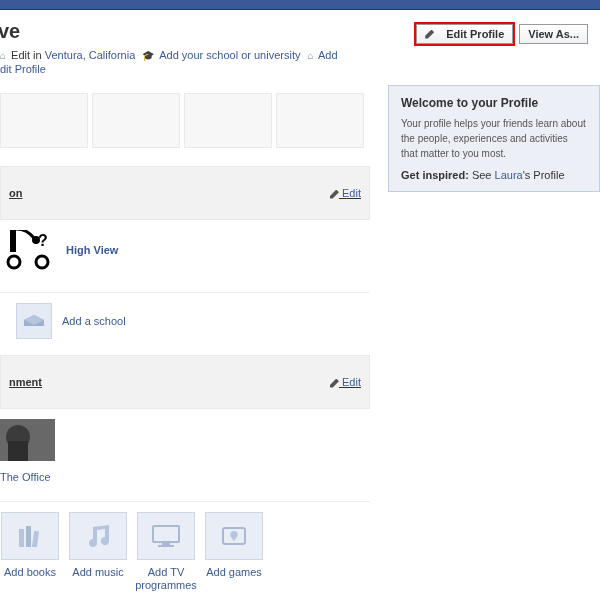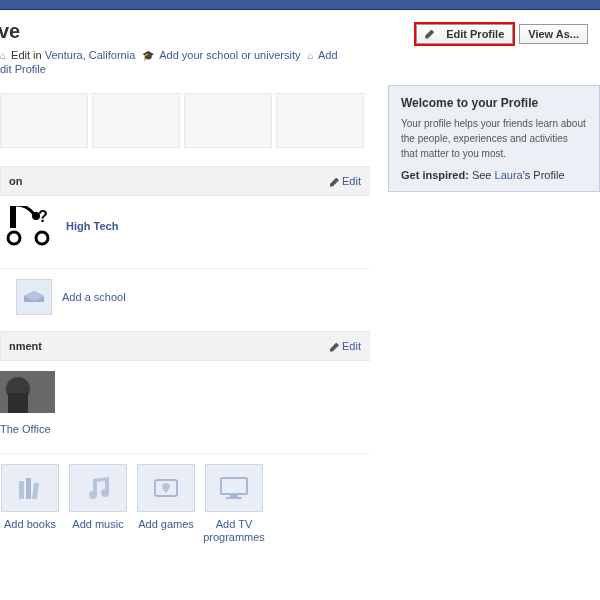--- a/index.html
+++ b/index.html
@@ -25,21 +25,21 @@
   
   .cols { display:flex; align-items:flex-start; }
   .left { width: 370px; flex: 0 0 370px; }
   .right { flex:1; padding: 10px 0 0 18px; }
 
   
   .photo-strip { display:flex; gap:4px; margin: 18px 0 18px 0; }
   .photo-strip .ph { width: 88px; height:55px; background:#f7f7f7; border:1px solid #e9e9e9;}
 
   
-  .section-hd { background:#f2f2f2; border:1px solid #e9e9e9; padding: 8px 8px; display:flex; align-items:flex-end; font-weight:bold; color:#333;}
+  .section-hd { background:#f2f2f2; border:1px solid #e9e9e9; padding: 20px 8px; display:flex; align-items:flex-end; font-weight:bold; color:#333;text-decoration:underline;}
   .section-hd .flex { flex:1;}
   .section-hd .edit-link { font-weight:normal; color:#3b5998; text-decoration:none; font-size:11px;}
   .section-body { padding: 10px 0 16px 0;}
   .hr { border:none; border-top:1px solid #eee; margin: 4px 0 10px 0;}
 
   .edu-row { display:flex; align-items:center; gap:12px; padding-left:4px;}
   .edu-icon { width:50px; height:40px; position:relative;}
   .edu-icon svg { width:100%; height:100%;}
   .edu-name { color:#3b5998; font-weight:bold; text-decoration:none; font-size:11px;}
 
@@ -119,21 +119,21 @@
           <div class="edu-icon">
             <svg viewBox="0 0 50 40">
               <circle cx="10" cy="32" r="6" fill="none" stroke="#000" stroke-width="3"></circle>
               <circle cx="38" cy="32" r="6" fill="none" stroke="#000" stroke-width="3"></circle>
               <rect x="6" y="0" width="6" height="22" fill="#000"></rect>
               <path d="M6 0 Q 20 -4 30 8" fill="none" stroke="#000" stroke-width="3"></path>
               <circle cx="32" cy="10" r="4" fill="#000"></circle>
               <text x="34" y="16" font-size="16" font-weight="bold" fill="#000">?</text>
             </svg>
           </div>
-          <a href="#" class="edu-name">High Tech</a>
+          <a href="#" class="edu-name">High View</a>
         </div>
 
         <hr class="hr" style="margin-top:22px;">
 
         <div class="addschool-row">
           <div class="mini-thumb">
             <svg width="24" height="18" viewBox="0 0 24 18">
               <polygon points="2,8 12,3 22,8 22,14 2,14" fill="#9cb0cf"></polygon>
               <polygon points="2,8 12,3 22,8 12,13" fill="#b6c5dd"></polygon>
             </svg>
@@ -177,36 +177,36 @@
           <div class="tile">
             <div class="tile-icon">
               <svg width="30" height="26" viewBox="0 0 30 26">
                   <path d="M10 4 L26 2 L26 18 A4 4 0 1 1 22 14 L22 6 L14 7 L14 20 A4 4 0 1 1 10 16 Z" fill="#b6c5dd"></path>
                 </svg>
             </div>
             <a href="#" class="tile-label">Add music</a>
           </div>
           <div class="tile">
             <div class="tile-icon">
-              <svg width="30" height="26" viewBox="0 0 30 26">
-                  <rect x="4" y="5" width="22" height="16" rx="2" fill="none" stroke="#aab9d3" stroke-width="2"></rect>
-                  <path d="M15 8 C18 8 20 11 18 14 C17 16 15 17 15 19 C15 17 13 16 12 14 C10 11 12 8 15 8 Z" fill="#b6c5dd"></path>
-                </svg>
-            </div>
-            <a href="#" class="tile-label">Add games</a>
-          </div>
-          <div class="tile">
-            <div class="tile-icon">
               <svg width="32" height="26" viewBox="0 0 32 26">
                   <rect x="3" y="3" width="26" height="16" rx="1" fill="none" stroke="#aab9d3" stroke-width="2"></rect>
                   <rect x="12" y="19" width="8" height="3" fill="#aab9d3"></rect>
                   <rect x="8" y="22" width="16" height="2" fill="#aab9d3"></rect>
                 </svg>
             </div>
             <a href="#" class="tile-label">Add TV programmes</a>
+          </div>
+          <div class="tile">
+            <div class="tile-icon">
+              <svg width="30" height="26" viewBox="0 0 30 26">
+                  <rect x="4" y="5" width="22" height="16" rx="2" fill="none" stroke="#aab9d3" stroke-width="2"></rect>
+                  <path d="M15 8 C18 8 20 11 18 14 C17 16 15 17 15 19 C15 17 13 16 12 14 C10 11 12 8 15 8 Z" fill="#b6c5dd"></path>
+                </svg>
+            </div>
+            <a href="#" class="tile-label">Add games</a>
           </div>
         </div>
       </div>
 
     </div>
 
     <div class="right">
       <div class="info-box">
         <h4>Welcome to your Profile</h4>
         <p>Your profile helps your friends learn about the people, experiences and activities that matter to you most.</p>

